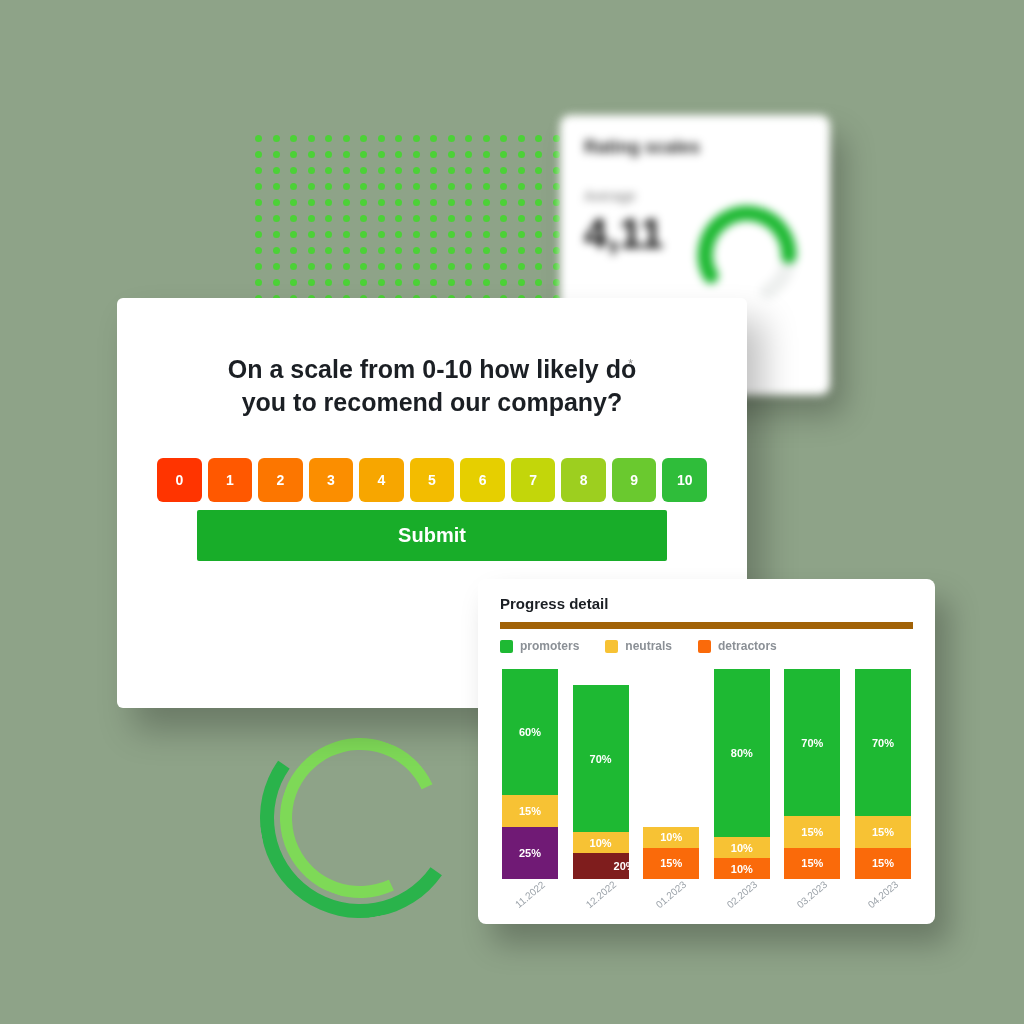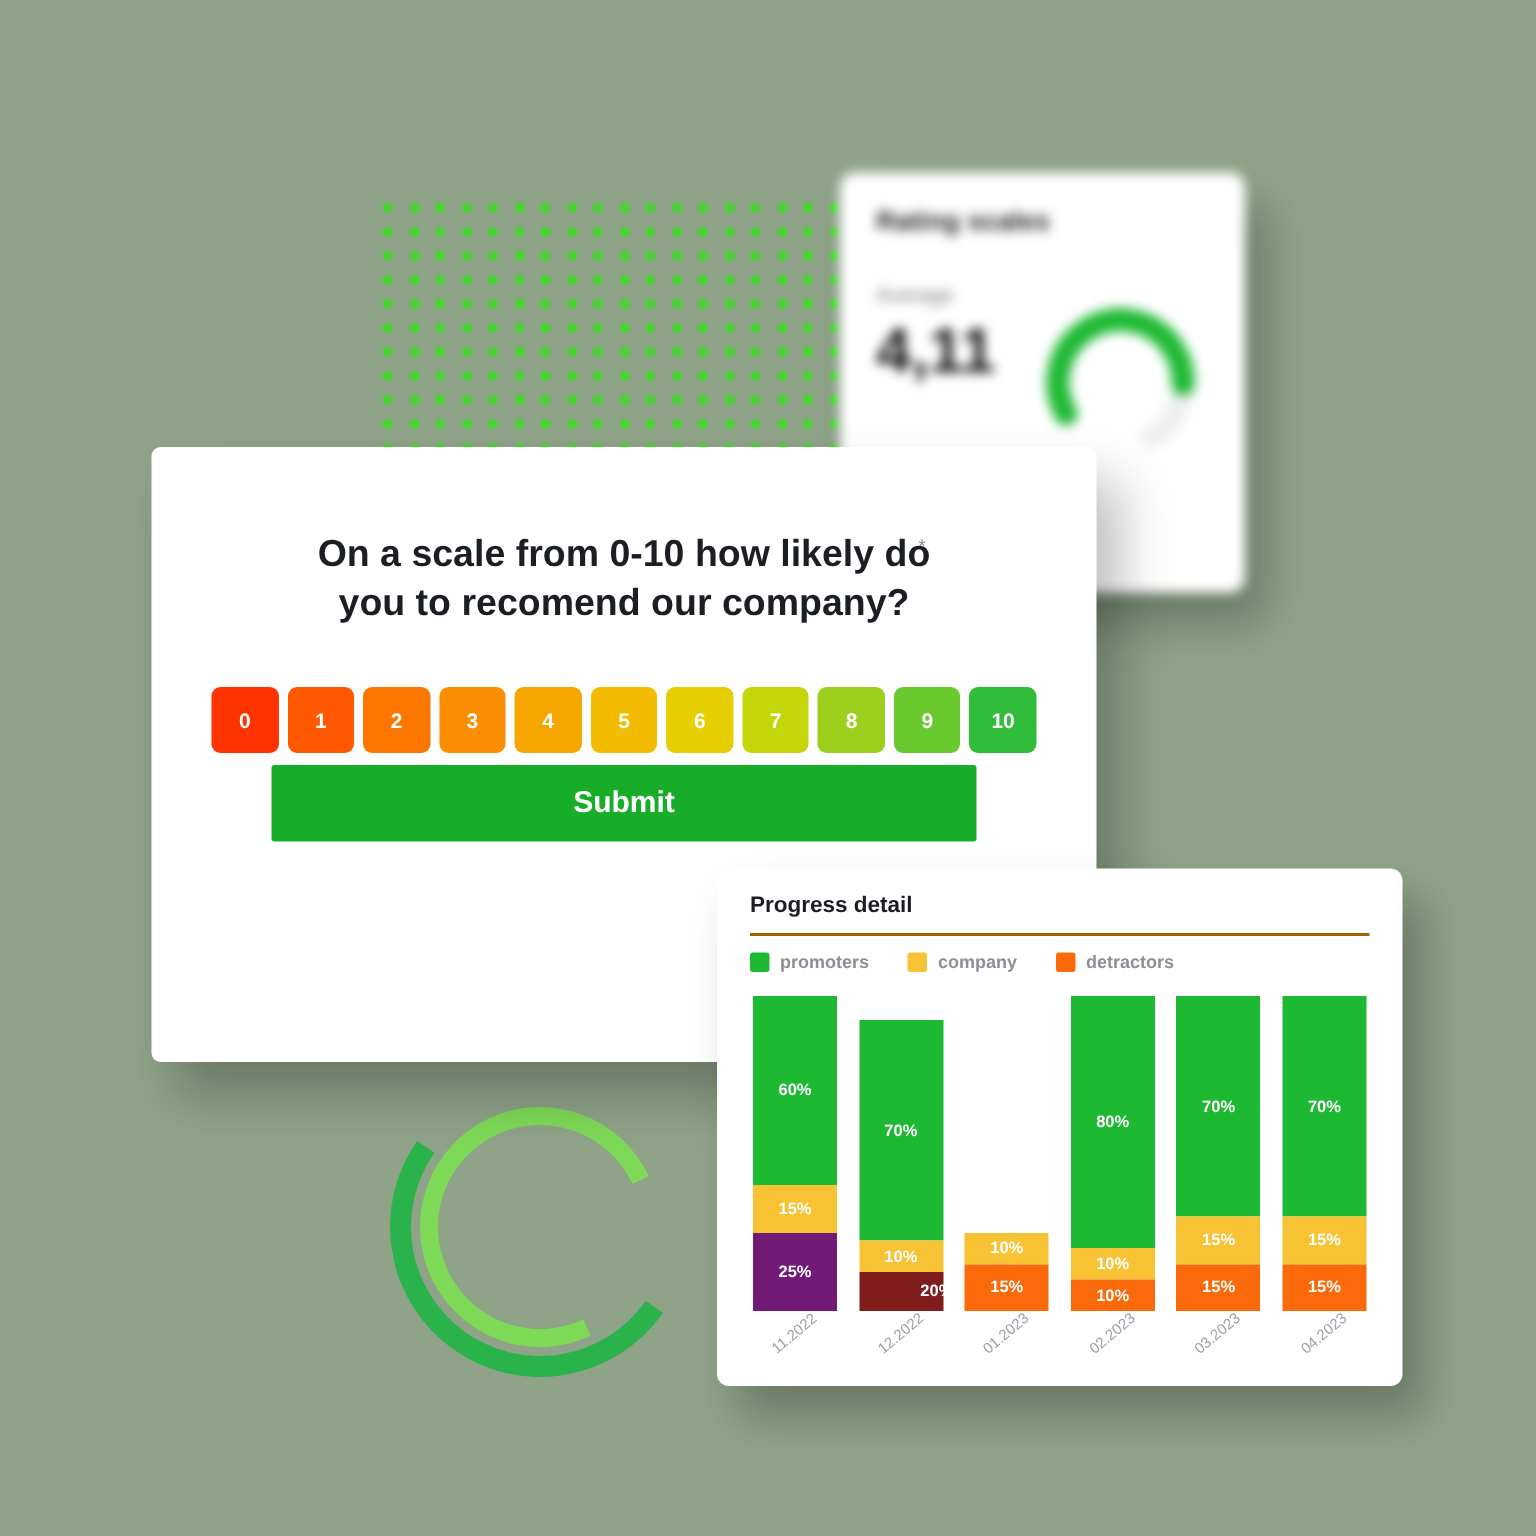--- a/index.html
+++ b/index.html
@@ -82,21 +82,21 @@
   .rating-card .rc-value { font-weight: 900; font-size: 42px; color: #111; }
   .rating-card .gauge {
     position: absolute; right: 28px; top: 85px;
     width: 110px; height: 110px;
   }
   .rating-card .gauge svg { width: 100%; height: 100%; }
 
   
   .survey-card {
     position: absolute;
-    left: 101px;
+    left: 117px;
     top: 298px;
     width: 630px;
     height: 410px;
     background: #fff;
     border-radius: 6px;
     box-shadow: 16px 22px 34px rgba(0,0,0,.25);
     z-index: 2;
     padding: 55px 40px 30px 40px;
     text-align: center;
   }
@@ -164,21 +164,21 @@
     width: 457px;
     height: 345px;
     background: #fff;
     border-radius: 8px;
     box-shadow: 14px 20px 30px rgba(0,0,0,.25);
     z-index: 3;
     padding: 16px 22px 14px 22px;
   }
   .progress-card .pc-title {
     font-weight: 800; font-size: 15px; color: #1b1f24;
-    border-bottom: 2px solid #a16207;
+    border-bottom: 7px solid #a16207;
     padding-bottom: 10px;
     margin-bottom: 10px;
   }
   .legend { display: flex; gap: 26px; font-size: 12px; color: #8b9096; font-weight: 700; margin-bottom: 16px; }
   .legend .item { display: flex; align-items: center; gap: 7px; }
   .legend .sw { width: 13px; height: 13px; border-radius: 2px; display: inline-block; }
 
   .bars {
     display: flex;
     align-items: flex-end;
@@ -526,21 +526,21 @@
 
 <div class="progress-card">
   <div class="pc-title">Progress detail</div>
   <div class="legend">
     <div class="item">
       <span class="sw" style="background:#1eb933"></span>
       <span>promoters</span>
     </div>
     <div class="item">
       <span class="sw" style="background:#f7c234"></span>
-      <span>company</span>
+      <span>neutrals</span>
     </div>
     <div class="item">
       <span class="sw" style="background:#fa6a0a"></span>
       <span>detractors</span>
     </div>
   </div>
   <div class="bars">
       <div class="bar">
         <div class="seg" style="height: 126px; background: rgb(30, 185, 51);">60%</div>
         <div class="seg" style="height: 31.5px; background: rgb(247, 194, 52);">15%</div>

